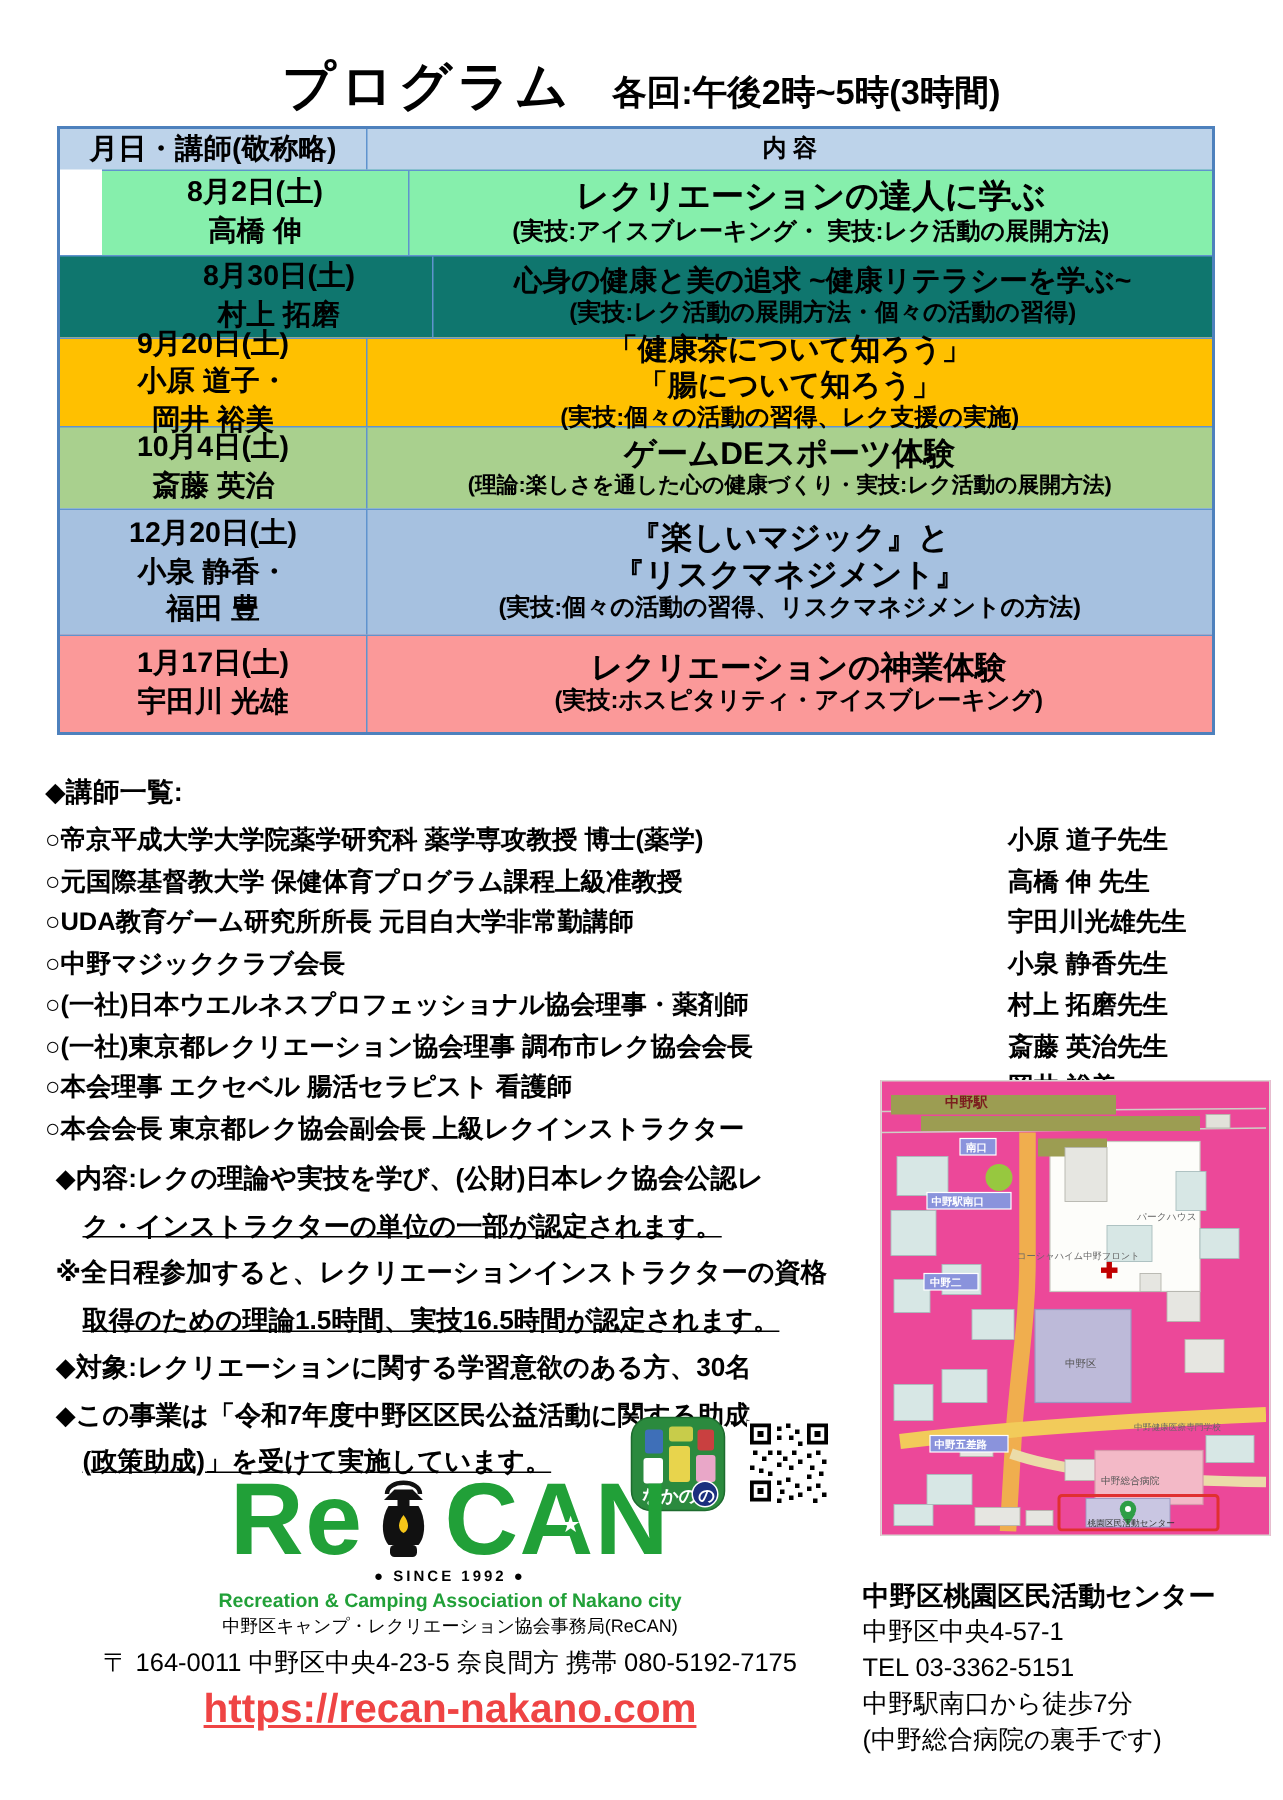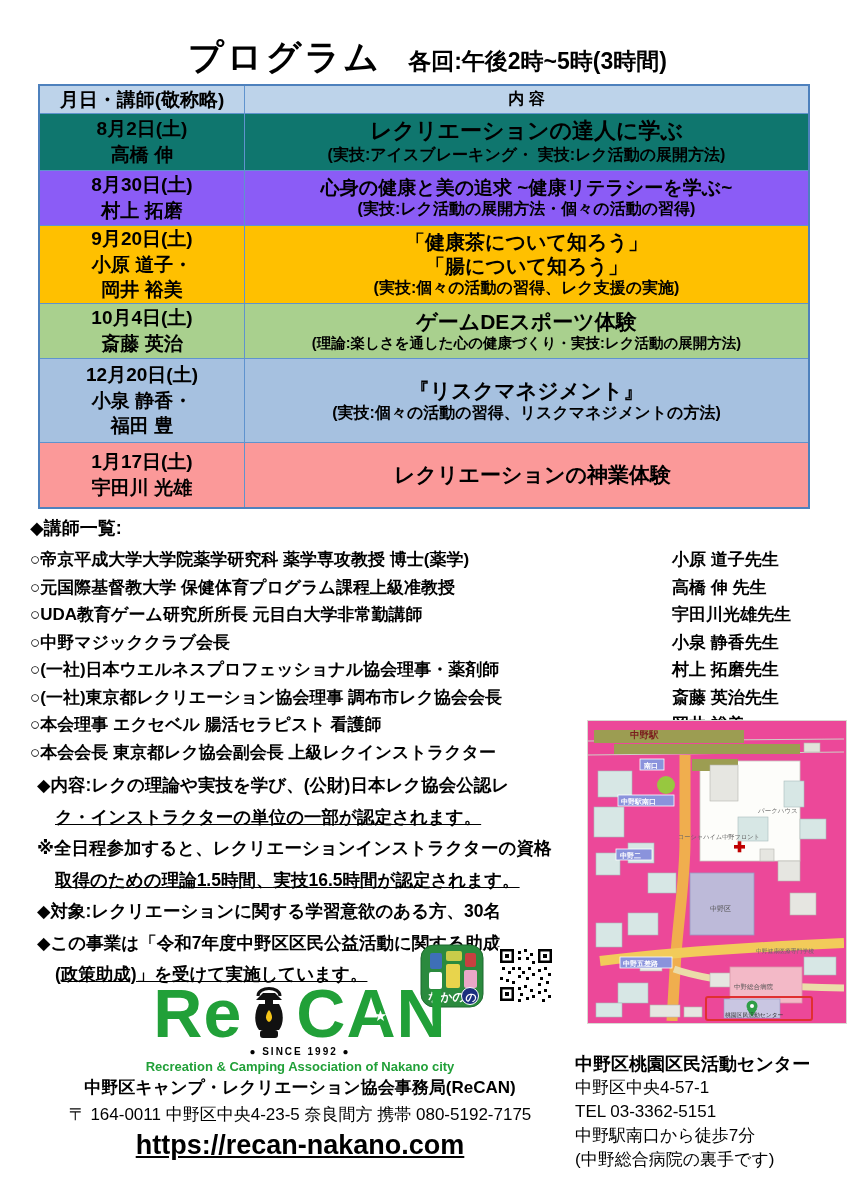--- a/index.html
+++ b/index.html
@@ -16,21 +16,21 @@
   .ptable{position:absolute;left:38px;top:84px;width:772px;border:2px solid #4E81BD;box-sizing:border-box;}
   .trow{display:flex;border-top:1.5px solid #5F93CE;box-sizing:border-box;}
   .trow:first-child{border-top:none;}
   .tl{width:205px;border-right:1.5px solid #5F93CE;box-sizing:border-box;
       display:flex;flex-direction:column;justify-content:center;align-items:center;}
   .tr{flex:1;display:flex;flex-direction:column;justify-content:center;align-items:center;text-align:center;}
   .thead{height:27px;background:#BDD3EA;}
   .thead .tl,.thead .tr{font-size:16px;font-weight:normal;justify-content:center;}
   .trow .tl{font-weight:bold;font-size:19px;line-height:1.35;}
   .trow .tr{font-weight:bold;}
-  .h-r0{height:57px}.h-r1{height:55px}.h-r2{height:78px}.h-r3{height:55px}.h-r4{height:84px}.h-r5{height:65px}
+  .h-r0{height:57px}.h-r1{height:55px}.h-r2{height:59px}.h-r3{height:55px}.h-r4{height:84px}.h-r5{height:65px}
   .t-big{font-size:22px;line-height:1.2;}
   .t-med{font-size:19px;line-height:1.25;}
   .t-m2{font-size:20px;line-height:1.2;}
   .t-m3{font-size:21px;line-height:1.2;}
   .t-note{font-size:16px;line-height:1.3;}
   .t-note-s{font-size:14.5px;line-height:1.3;}
   
   .lect{position:absolute;left:30px;top:516px;width:792px;font-weight:bold;}
   .lect .head{font-size:18px;margin-bottom:6px;}
   .lrow{display:flex;font-size:17px;line-height:27.5px;}
@@ -48,54 +48,54 @@
   
   .logoblk{position:absolute;left:100px;top:982px;width:400px;text-align:center;}
   .logorow{display:flex;justify-content:center;align-items:center;gap:6px;height:62px;}
   .logorow .re,.logorow .can{font-size:68px;font-weight:bold;letter-spacing:1px;}
   .canwrap{position:relative;}
   .canwrap .star{position:absolute;left:56%;top:54%;transform:translate(-50%,-50%);color:#fff;font-size:15px;}
   .since{font-size:10px;font-weight:bold;letter-spacing:2px;margin-top:2px;}
   .logosub{font-size:13px;font-weight:bold;margin-top:2px;}
   
   .footer{position:absolute;left:0;top:1076px;width:600px;text-align:center;}
-  .footer .org{font-size:17px;font-weight:bold;}
+  .footer .org{font-size:12px;font-weight:normal;}
   .footer .addr{font-size:17px;margin-top:4px;}
   .footer .url{font-size:27px;font-weight:bold;margin-top:4px;}
-  .footer .url a{color:#000000;text-decoration:underline;}
+  .footer .url a{color:#ef4444;text-decoration:underline;}
   
   .venue{position:absolute;left:575px;top:1052px;width:275px;font-size:17px;line-height:24px;}
   .venue .nm{font-weight:bold;font-size:18px;}
 </style>
 </head>
 <body>
 
 <div class="hdr">
   <span class="big">プログラム</span>
   <span class="sub">各回:午後2時~5時(3時間)</span>
 </div>
 
 <div class="ptable">
   <div class="trow thead">
     <div class="tl">月日・講師(敬称略)</div>
     <div class="tr">内   容</div>
   </div>
 
-  <div class="trow h-r0" style="background-color: #0f766e;">
+  <div class="trow h-r0" style="background-color: #86efac; margin-left: 28px;">
     <div class="tl">
       <div>8月2日(土)</div>
       <div>高橋 伸</div>
     </div>
     <div class="tr">
       <div class="t-big">レクリエーションの達人に学ぶ</div>
       <div class="t-note">(実技:アイスブレーキング・ 実技:レク活動の展開方法)</div>
     </div>
   </div>
 
-  <div class="trow h-r1" style="background-color: #8b5cf6;">
+  <div class="trow h-r1" style="background-color: #0f766e; padding-left: 44px;">
     <div class="tl">
       <div>8月30日(土)</div>
       <div>村上 拓磨</div>
     </div>
     <div class="tr">
       <div class="t-med">心身の健康と美の追求 ~健康リテラシーを学ぶ~</div>
       <div class="t-note">(実技:レク活動の展開方法・個々の活動の習得)</div>
     </div>
   </div>
 
@@ -123,32 +123,34 @@
     </div>
   </div>
 
   <div class="trow h-r4" style="background-color: rgb(166, 193, 224);">
     <div class="tl">
       <div>12月20日(土)</div>
       <div>小泉 静香・</div>
       <div>福田 豊</div>
     </div>
     <div class="tr">
+      <div class="t-m3">『楽しいマジック』と</div>
       <div class="t-m3">『リスクマネジメント』</div>
       <div class="t-note">(実技:個々の活動の習得、リスクマネジメントの方法)</div>
     </div>
   </div>
 
   <div class="trow h-r5" style="background-color: rgb(251, 153, 153); gap: 12px;">
     <div class="tl">
       <div>1月17日(土)</div>
       <div>宇田川 光雄</div>
     </div>
     <div class="tr">
       <div class="t-m3">レクリエーションの神業体験</div>
+      <div class="t-note">(実技:ホスピタリティ・アイスブレーキング)</div>
     </div>
   </div>
 </div>
 
 <div class="lect">
   <div class="head">◆講師一覧:</div>
   <div class="lrow">
     <span class="ttl">○帝京平成大学大学院薬学研究科 薬学専攻教授 博士(薬学)</span>
     <span class="nm">小原 道子先生</span>
   </div>

